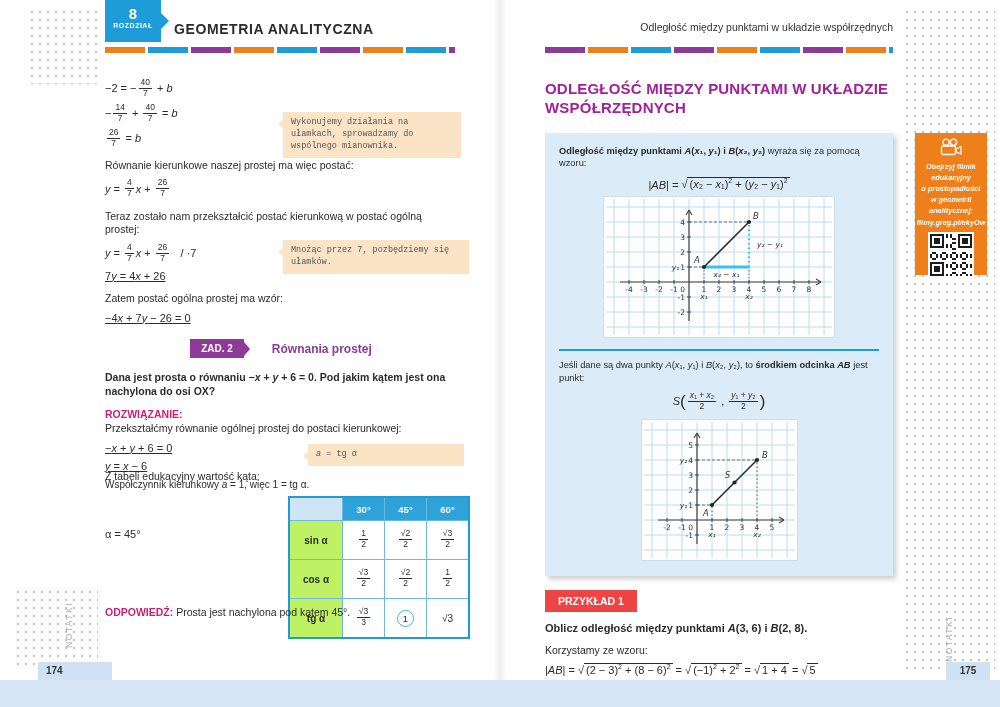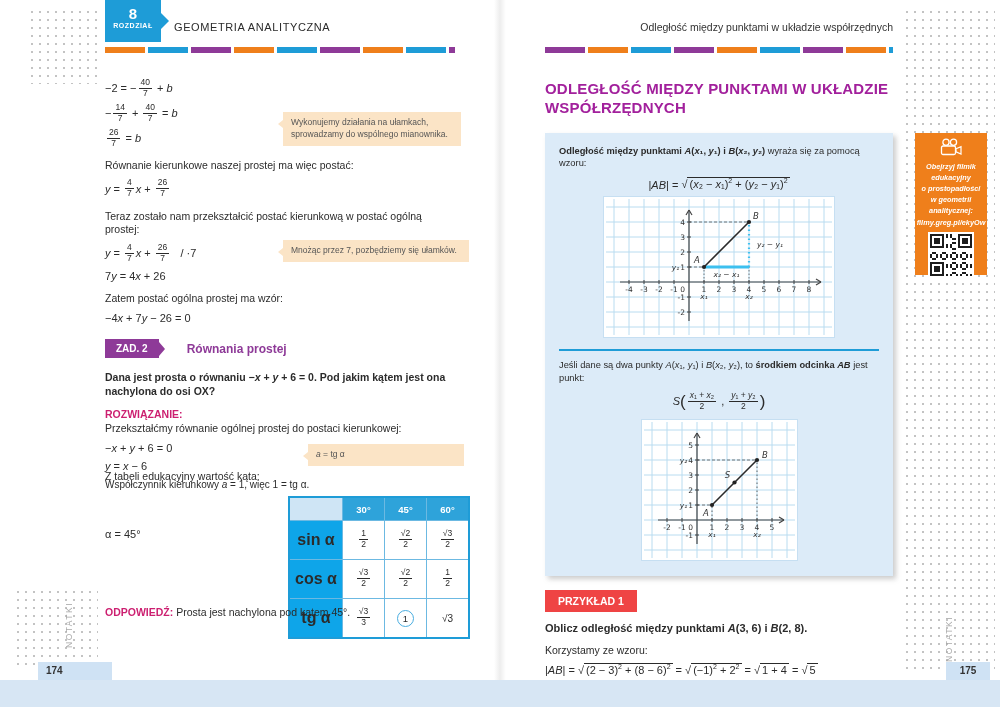--- a/index.html
+++ b/index.html
@@ -9,65 +9,65 @@
   .dots{position:absolute;background-image:radial-gradient(#c3c3c3 0.8px,transparent 0.95px);
         background-size:8px 8px;z-index:0;}
   .gutter{position:absolute;left:494px;top:0;width:12px;height:707px;
           background:linear-gradient(90deg,rgba(0,0,0,0) 0%,rgba(0,0,0,0.07) 50%,rgba(0,0,0,0) 100%);}
   
   #tab{position:absolute;left:105px;top:0;width:56px;height:42px;background:#1e9cd7;color:#fff;text-align:center;z-index:2;}
   #tab .n{font-size:15px;font-weight:bold;padding-top:5px;line-height:1.15;}
   #tab .w{font-size:7px;font-weight:bold;letter-spacing:0.5px;}
   #tab-arrow{position:absolute;left:161px;top:13px;width:0;height:0;
              border-left:8px solid #1e9cd7;border-top:8px solid transparent;border-bottom:8px solid transparent;}
-  #chapter-title{position:absolute;left:174px;top:21px;font-size:11px;font-weight:normal;letter-spacing:0.6px;}
+  #chapter-title{position:absolute;left:174px;top:21px;font-size:14px;font-weight:bold;letter-spacing:0.6px;}
   #running-right{position:absolute;right:107px;top:21px;font-size:10.5px;color:#333;}
   .bar{position:absolute;top:47px;height:6px;z-index:1;}
   #bar-left{left:105px;width:350px;
     background:repeating-linear-gradient(90deg,#ef7f1b 0 40px,#fff 40px 43px,#1e9cd7 43px 83px,#fff 83px 86px,#8e3a98 86px 126px,#fff 126px 129px);}
   #bar-right{left:545px;width:348px;
     background:repeating-linear-gradient(90deg,#8e3a98 0 40px,#fff 40px 43px,#ef7f1b 43px 83px,#fff 83px 86px,#1e9cd7 86px 126px,#fff 126px 129px);}
   
   .fr{display:inline-block;vertical-align:middle;line-height:1.15;font-size:8.5px;text-align:center;margin:0 2px;position:relative;top:-1px;}
   .fr>span{display:block;padding:0 2px;}
   .fr>span:first-child{border-bottom:1px solid #2b2b2b;}
   .sq{white-space:nowrap;}
   .sq::before{content:"√";font-style:normal;}
   .rad{border-top:1px solid #2b2b2b;padding:0 2px;}
   sup{font-size:7px;}
   .bigp{font-size:17px;vertical-align:middle;font-weight:300;}
   .circ{display:inline-block;width:15px;height:15px;line-height:15px;border:1px solid #49ade0;border-radius:50%;font-size:9.5px;text-align:center;}
   
   #lcol{position:absolute;left:105px;top:76px;width:352px;z-index:1;}
   .eqf{font-size:11px;height:25px;line-height:25px;}
-  .eq{font-size:11px;height:16px;line-height:16px;margin:2px 0;}
+  .eq{font-size:11px;height:16px;line-height:16px;margin:2px 0;text-decoration:underline;}
   .pt{font-size:10.5px;margin:8px 0 4px;line-height:1.3;}
-  .zad-row{margin-top:12px;height:22px;display:flex;align-items:center;gap:28px;}
+  .zad-row{margin-top:12px;height:22px;display:flex;align-items:center;gap:28px;justify-content:center;}
   .zad-badge{position:relative;background:#8e3a98;color:#fff;font-weight:bold;font-size:10px;padding:4px 11px;}
   .zad-badge::after{content:'';position:absolute;right:-6px;top:50%;transform:translateY(-50%);
      border-left:6px solid #8e3a98;border-top:7px solid transparent;border-bottom:7px solid transparent;}
   .zad-title{color:#8e3a98;font-weight:bold;font-size:12px;}
   .task{font-weight:bold;font-size:10.5px;margin-top:10px;line-height:1.4;}
   .sol-label{color:#cc1f70;font-weight:bold;font-size:10.5px;margin-top:9px;}
   .sol-intro{font-size:10.5px;margin-top:2px;}
   .coef{font-size:10px;height:16px;line-height:16px;margin-top:3px;}
-  .callout{position:absolute;background:#fbe4c6;font-size:8.5px;color:#555;padding:5px 8px;line-height:1.4;z-index:1;}
+  .callout{position:absolute;background:#fbe4c6;font-size:8.5px;color:#555;padding:5px 8px;line-height:1.4;z-index:1;font-family:Liberation Mono, monospace;}
   .callout::before{content:'';position:absolute;left:-5px;top:8px;
      border-right:5px solid #fbe4c6;border-top:4px solid transparent;border-bottom:4px solid transparent;}
   #callout1{left:283px;top:112px;width:162px;}
   #callout2{left:283px;top:240px;width:170px;}
   #callout3{left:308px;top:444px;width:140px;}
   #table-intro{position:absolute;left:105px;top:470px;font-size:10.5px;z-index:1;}
   #alpha{position:absolute;left:105px;top:528px;font-size:11px;z-index:1;}
   #trig{position:absolute;left:288px;top:460px;border-collapse:collapse;font-size:10px;z-index:1;
         border:2px solid #1e9cd7;background:#fff;margin-top:36px;}
   #trig th,#trig td{border:1px solid #6cb9e2;text-align:center;}
   #trig th.h{background:#2ea3da;color:#fff;font-weight:bold;height:20px;width:39px;font-size:9.5px;}
   #trig th.corner{background:#cfe5f5;width:50px;}
-  #trig td.lab{background:#0ea5e9;font-weight:bold;font-size:16px;}
+  #trig td.lab{background:#bef264;font-weight:bold;font-size:10px;}
   #trig td{width:39px;height:36px;background:#fff;}
   #answer{position:absolute;left:105px;top:606px;font-size:10.5px;z-index:1;}
   .pink{color:#cc1f70;font-weight:bold;}
   
   #rcol{position:absolute;left:545px;top:80px;width:348px;z-index:1;}
   #r-title{color:#a2209c;font-weight:bold;font-size:15px;line-height:1.25;letter-spacing:0.2px;}
   #bigbox{margin-top:15px;background:#dcebf8;padding:12px 14px 12px;box-shadow:3px 3px 5px rgba(110,110,110,0.35);}
   .box-text{font-size:9.3px;line-height:1.35;}
   .formula{text-align:center;font-size:11px;margin:8px 0 4px;}
   .gwrap{text-align:center;margin:6px 0 2px;}

